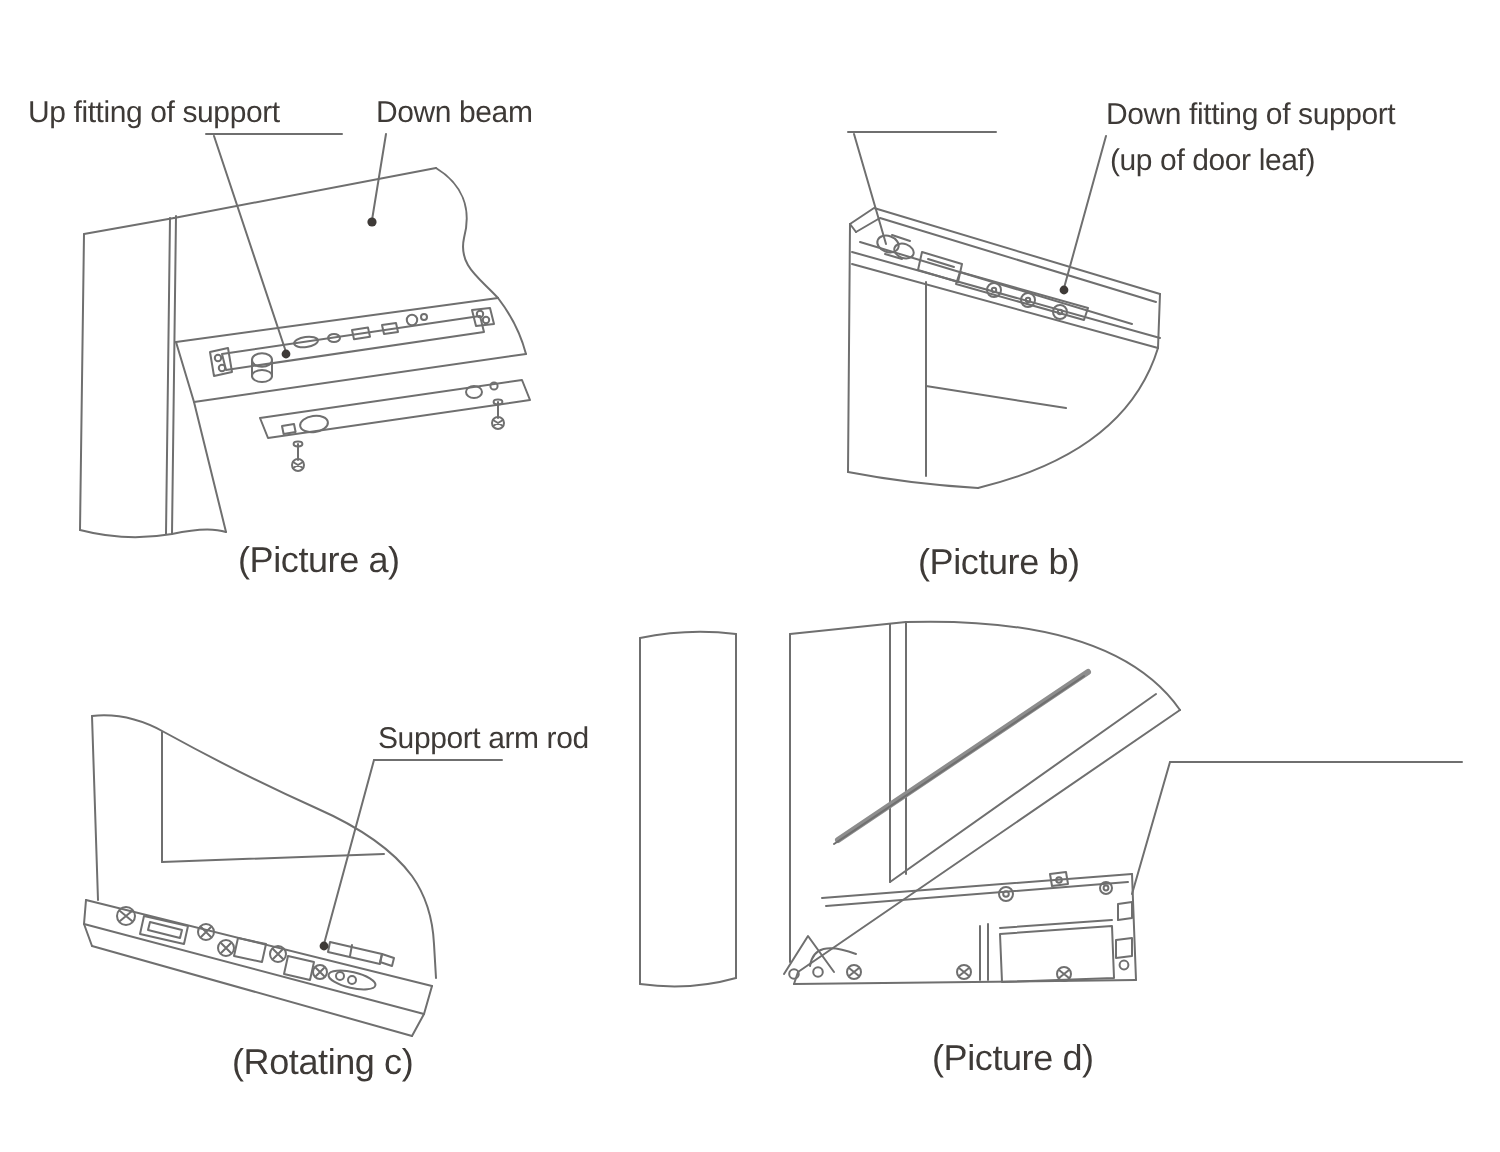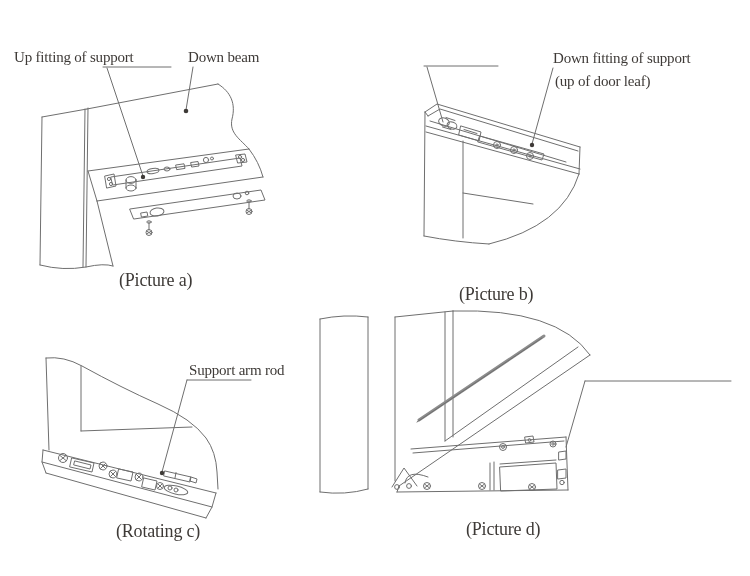--- a/index.html
+++ b/index.html
@@ -1,19 +1,19 @@
 <!DOCTYPE html>
 <html style="--line: #6f6f6f; --text: #3e3a37; --bg: #ffffff;"><head>
 <meta charset="utf-8">
 <style>
   :root { --line:#6f6f6f; --text:#3e3a37; --bg:#ffffff; }
   html,body { margin:0; padding:0; background:#fff; }
   .canvas {
     position:relative; width:750px; height:576px;
-    background:var(--bg); font-family:Liberation Serif, serif;
+    background:var(--bg); font-family:Liberation Sans, sans-serif;
     overflow:hidden;
   }
   .lineart { position:absolute; left:0; top:0; }
   .lineart path, .lineart ellipse, .lineart circle, .lineart rect, .lineart line {
     stroke:var(--line); stroke-width:1; fill:none;
     stroke-linecap:round; stroke-linejoin:round;
   }
   .lineart .dot { fill:var(--text); stroke:none; }
   .lineart .stripe { stroke:#8d8d8d; stroke-width:3; }
   .label {
@@ -240,17 +240,17 @@
   <div class="label" style="left:188px; top:48px">Down beam</div>
 
 
   <div class="label" style="left:555px; top:72px">(up of door leaf)</div>
   <div class="label" style="left:553px; top:49px">Down fitting of support</div>
 
   <div class="label" style="left:189px; top:361px">Support arm rod</div>
 
 
   <div class="caption" style="left:119px; top:270px">(Picture a)</div>
-  <div class="caption" style="left:459px; top:284px">(Picture b)</div>
+  <div class="caption" style="left:459px; top:271px">(Picture b)</div>
   <div class="caption" style="left:116px; top:521px">(Rotating c)</div>
   <div class="caption" style="left:466px; top:519px">(Picture d)</div>
 
 </div>
 
 </body></html>

